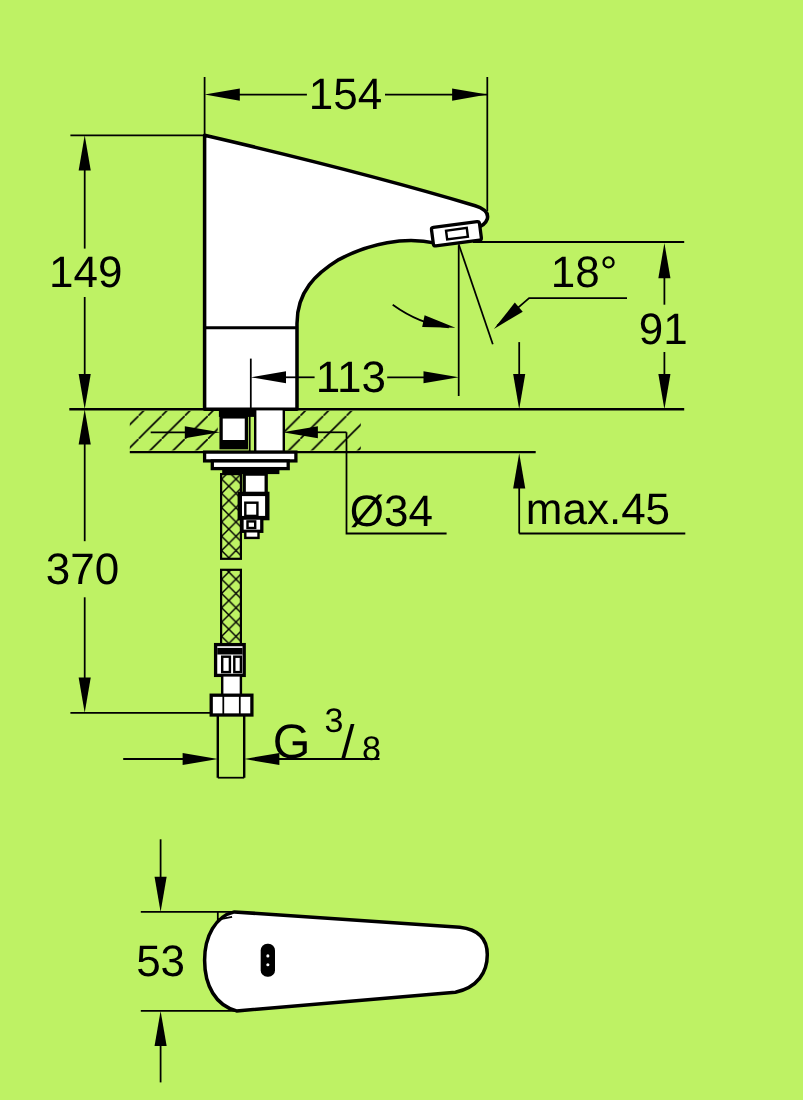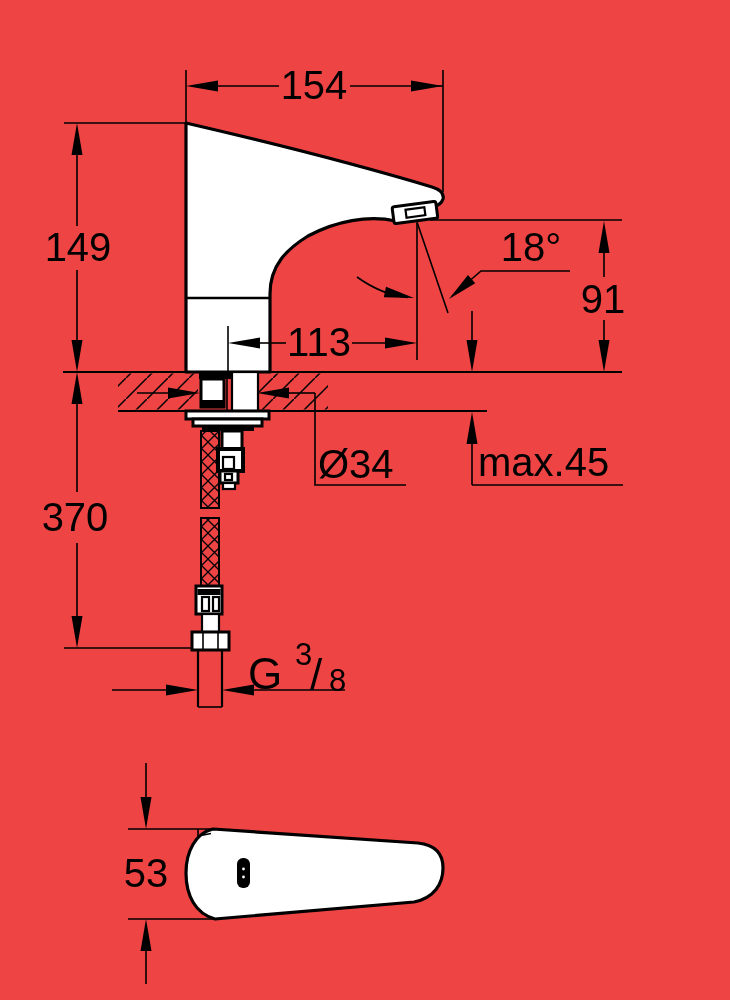--- a/index.html
+++ b/index.html
@@ -1,16 +1,16 @@
 <!DOCTYPE html>
 <html><head>
 <meta charset="utf-8">
 <style>
   html,body{margin:0;padding:0;background:#ffffff;}
-  .stage{position:relative;width:730px;height:1000px;background:#ef4444;overflow:hidden;
+  .stage{position:relative;width:730px;height:1000px;background:#bef264;overflow:hidden;
          font-family:"Liberation Sans", sans-serif;}
   svg{position:absolute;left:0;top:0;}
   .thin{stroke:#000;stroke-width:1.6;fill:none;}
   .med{stroke:#000;stroke-width:2.2;fill:none;}
   .seam{stroke:#000;stroke-width:2.6;fill:none;}
   .body{stroke:#000;stroke-width:3.2;fill:#fff;stroke-linejoin:round;}
   .part{stroke:#000;stroke-width:3;fill:#fff;}
   .part-heavy{stroke:#000;stroke-width:4;fill:#fff;}
   .part-lite{stroke:#000;stroke-width:2.2;fill:#fff;}
   .ah{fill:#000;stroke:none;}

